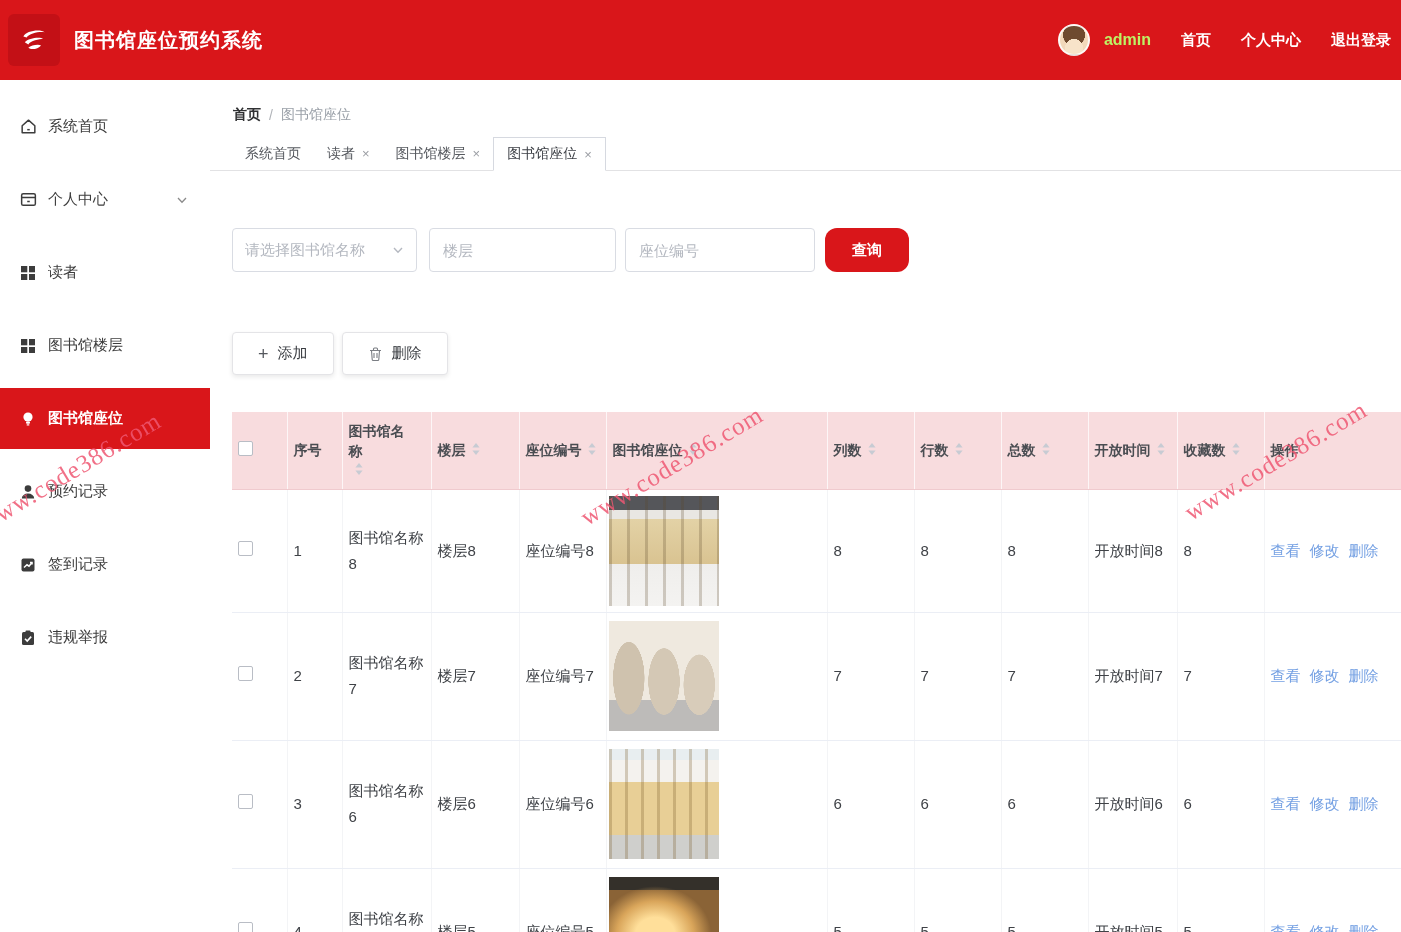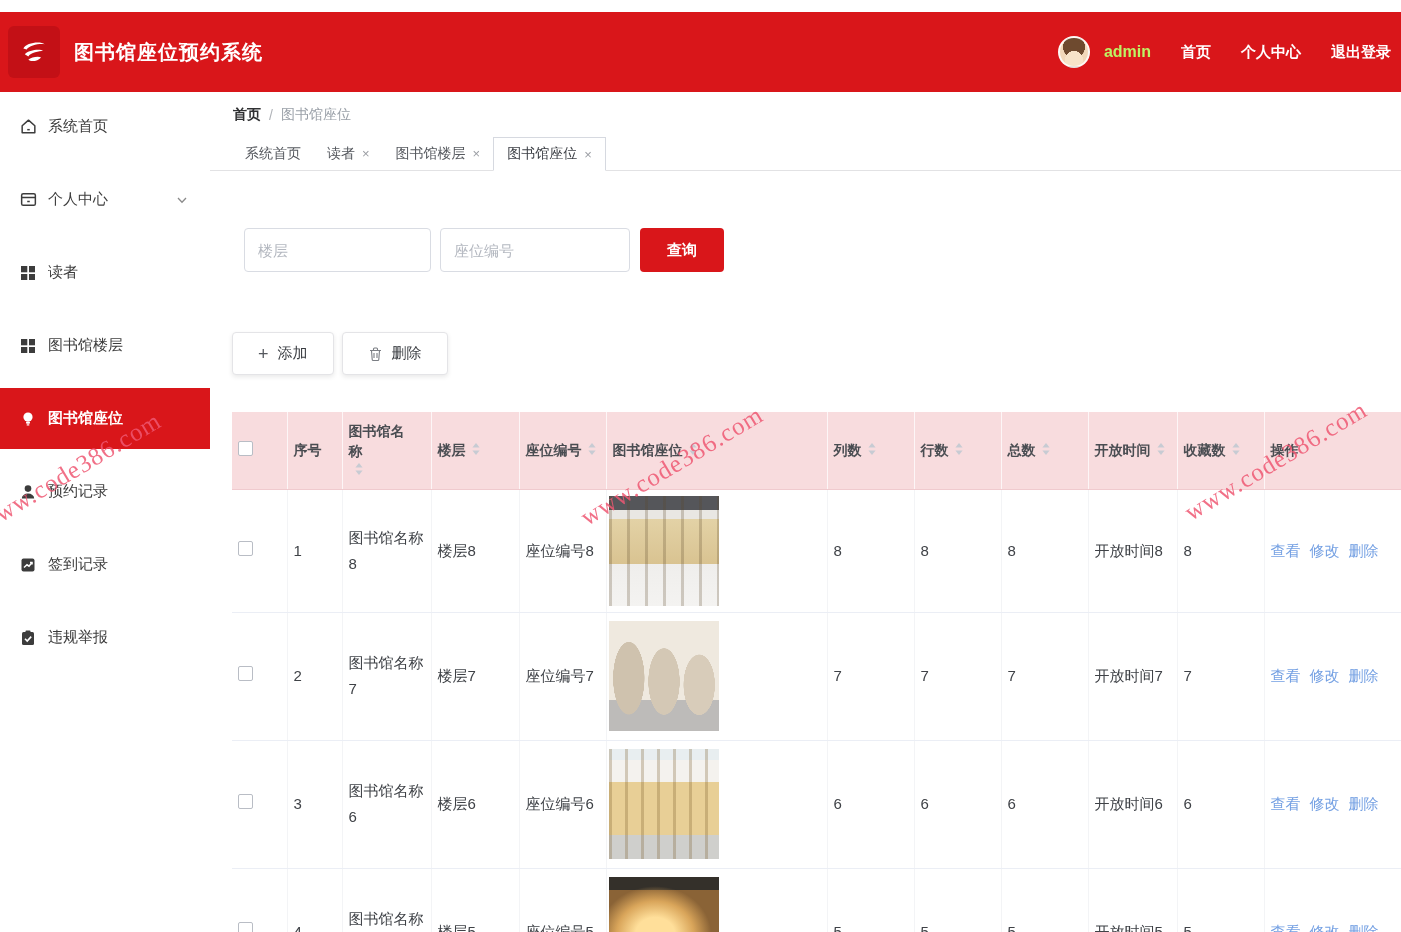--- a/index.html
+++ b/index.html
@@ -1,21 +1,21 @@
 <!DOCTYPE html>
 <html><head>
 <meta charset="utf-8">
 <style>
   * { margin:0; padding:0; box-sizing:border-box; }
   html,body { background:#fff; }
   body { font-family:"Liberation Sans", sans-serif; }
   .screen { position:relative; width:1401px; height:932px; background:#fff; overflow:hidden; }
 
   
-  .app-header { position:absolute; top:12px; left:0; width:1401px; height:80px; background:#d9161a; display:flex; align-items:center; z-index:10; }
+  .app-header { position:absolute; top:0; left:0; width:1401px; height:80px; background:#d9161a; display:flex; align-items:center; z-index:10; }
   .logo-box { width:52px; height:52px; margin-left:8px; background:#c31016; border-radius:6px; display:flex; align-items:center; justify-content:center; }
   .brand { color:#fff; font-size:20px; font-weight:bold; margin-left:14px; letter-spacing:1px; }
   .header-right { margin-left:auto; display:flex; align-items:center; gap:30px; padding-right:10px; }
   .avatar { width:32px; height:32px; border-radius:50%; border:2px solid rgba(255,255,255,.85);
     background:
       radial-gradient(circle at 50% 78%, #f7e3c9 0 34%, transparent 35%),
       radial-gradient(circle at 50% 32%, #6e4a2f 0 46%, transparent 47%),
       #f2d8ba; }
   .username { color:#bef264; font-size:16px; font-weight:bold; margin-left:-16px; }
   .top-nav { display:flex; gap:30px; }
@@ -42,21 +42,21 @@
   .tab .tab-x { color:#9a9da3; font-size:13px; }
   .tab.active { border:1px solid #d6d9e0; border-bottom:1px solid #fff; background:#fff; margin-bottom:-1px; color:#3c3f45; }
 
   .filters { margin-top:57px; display:flex; align-items:center; }
   .sel { width:185px; height:44px; border:1px solid #d9dce3; border-radius:4px; display:flex; align-items:center; padding:0 12px; color:#b4b8c0; font-size:15px; cursor:pointer; background:#fff; }
   .sel .sel-chev { margin-left:auto; color:#b4b8c0; display:flex; }
   .txt { height:44px; border:1px solid #d9dce3; border-radius:4px; padding:0 13px; font-size:15px; color:#333; font-family:"Liberation Sans",sans-serif; }
   .txt::placeholder { color:#b4b8c0; }
   .txt.floor { width:187px; margin-left:12px; }
   .txt.seatno { width:190px; margin-left:9px; }
-  .btn-search { width:84px; height:44px; margin-left:10px; background:#d9161a; color:#fff; font-size:15px; font-weight:bold; border:none; border-radius:4px; cursor:pointer; font-family:"Liberation Sans",sans-serif; }
+  .btn-search { width:84px; height:44px; margin-left:10px; background:#d9161a; color:#fff; font-size:15px; font-weight:bold; border:none; border-radius:12px; cursor:pointer; font-family:"Liberation Sans",sans-serif; }
 
   .toolbar { margin-top:60px; display:flex; gap:8px; }
   .tool-btn { height:43px; padding:0 25px; background:#fff; border:1px solid #e4e4e7; border-radius:4px; box-shadow:0 2px 5px rgba(0,0,0,.09); display:flex; align-items:center; gap:9px; font-size:15px; color:#3a3d42; cursor:pointer; font-family:"Liberation Sans",sans-serif; }
   .tool-btn .t-ico { display:flex; color:#6d7076; }
   .plus-glyph { font-size:18px; color:#55585e; line-height:1; }
 
   
   .table-wrap { margin-top:37px; margin-left:0; }
   table.seat { border-collapse:collapse; table-layout:fixed; width:1169px; }
   thead tr { height:77px; }
@@ -229,20 +229,28 @@
           <span class="tab-label">图书馆楼层</span>
           <span class="tab-x">×</span>
         </div>
         <div class="tab active">
           <span class="tab-label">图书馆座位</span>
           <span class="tab-x">×</span>
         </div>
       </div>
 
     <div class="filters">
+      <div class="sel">
+        <span>请选择图书馆名称</span>
+        <span class="sel-chev">
+          <svg width="12" height="12" viewBox="0 0 12 12">
+              <path d="M2 4 L6 8.2 L10 4" fill="none" stroke="#b4b8c0" stroke-width="1.4"></path>
+            </svg>
+        </span>
+      </div>
       <input class="txt floor" placeholder="楼层" style="">
       <input class="txt seatno" placeholder="座位编号" style="">
       <button class="btn-search">查询</button>
     </div>
 
     <div class="toolbar">
       <div class="tool-btn">
         <span class="plus-glyph">+</span>
         <span>添加</span>
       </div>

